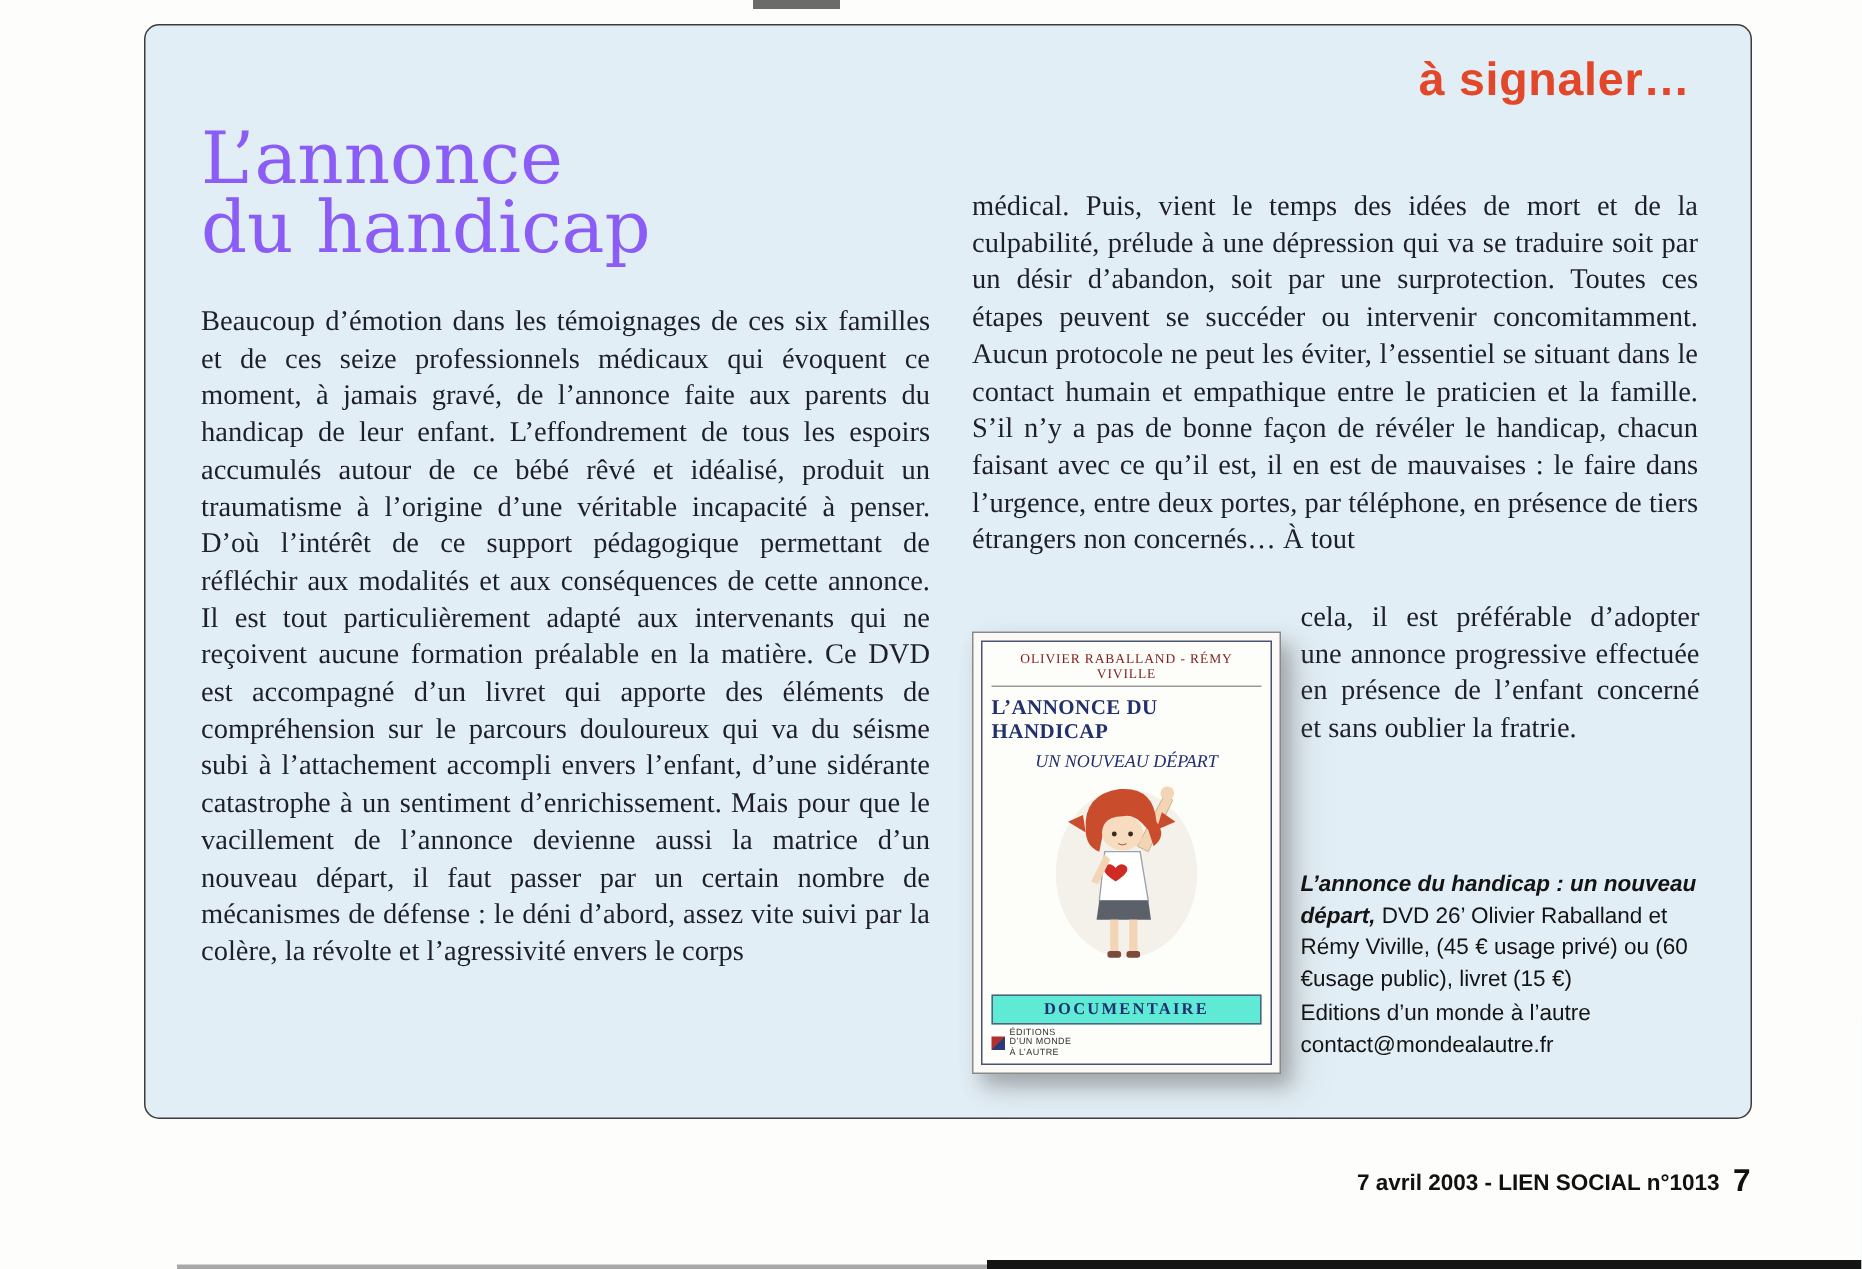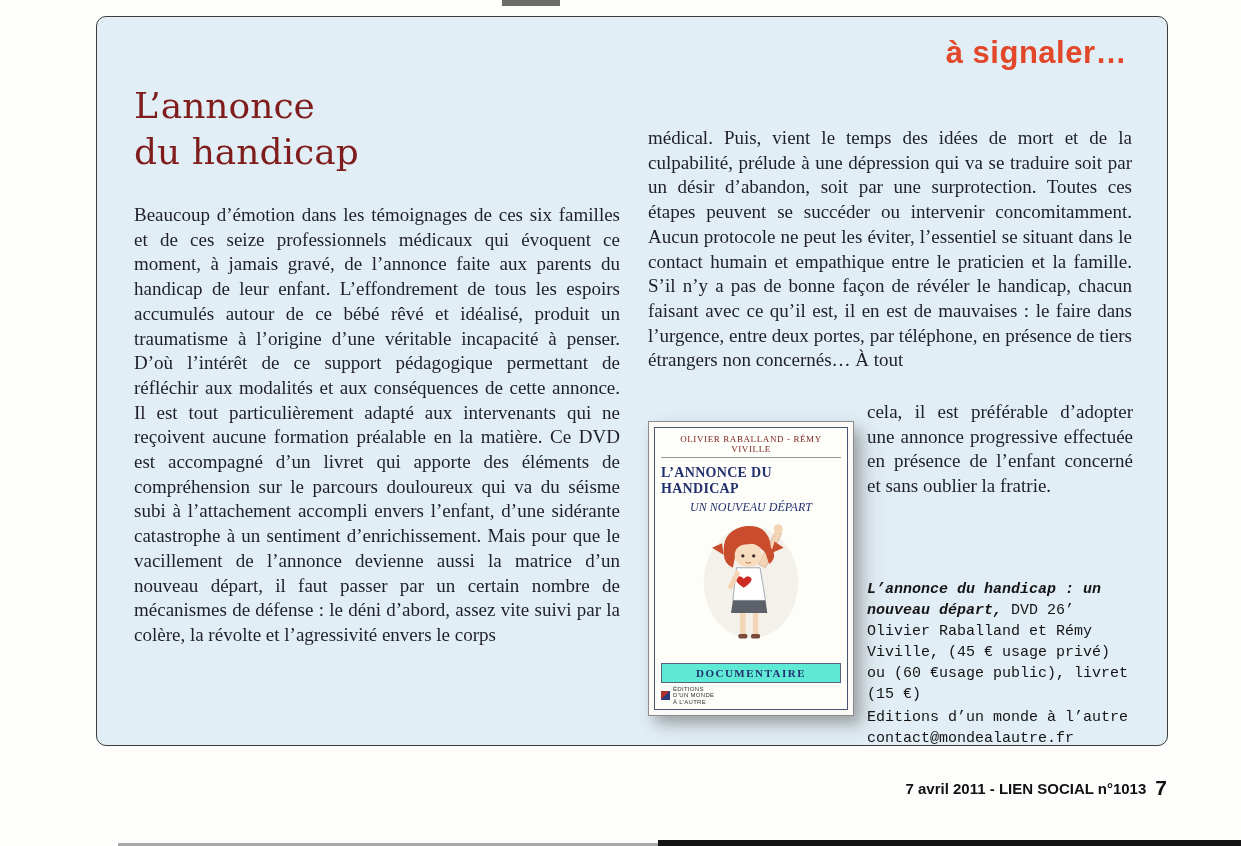--- a/index.html
+++ b/index.html
@@ -26,23 +26,23 @@
     font-family: "Liberation Sans", sans-serif;
     font-weight: bold;
     font-size: 31px;
     color: #e2472a;
     letter-spacing: 0.5px;
   }
   .title {
     position: absolute;
     left: 37px; top: 66px;
     font-family: "DejaVu Serif", serif;
-    font-size: 36px;
+    font-size: 48px;
     line-height: 46px;
-    color: #7f1d1d;
+    color: #8b5cf6;
   }
   .title span { display: block; }
   .body-text {
     font-size: 19px;
     line-height: 24.7px;
     text-align: justify;
     color: #1f1f29;
   }
   .col-left {
     position: absolute;
@@ -148,21 +148,21 @@
     line-height: 6.5px;
     letter-spacing: 0.3px;
     color: #333;
     text-transform: uppercase;
   }
   
   .caption {
     position: absolute;
     left: 770px; top: 562px;
     width: 268px;
-    font-family: Liberation Mono, monospace;
+    font-family: Liberation Sans, sans-serif;
     font-size: 15px;
     line-height: 21px;
     color: #141414;
   }
   .caption .lead { font-weight: bold; font-style: italic; }
   .caption .pubrow { margin-top: 2px; }
   
   .footer {
     position: absolute;
     left: 0; top: 776px;
@@ -280,14 +280,14 @@
 
   <div class="caption">
     <span class="lead">L’annonce du handicap : un nouveau départ,</span><span> DVD 26’ Olivier Raballand et Rémy Viville, (45 € usage privé) ou (60 €usage public), livret (15 €)</span>
     <div class="pubrow">Editions d’un monde à l’autre</div>
     <div>contact@mondealautre.fr</div>
   </div>
 
 </div>
 
 <div class="footer">
-  <span>7 avril 2011 - </span><span>LIEN SOCIAL n°1013</span><span class="page-num">7</span>
+  <span>7 avril 2003 - </span><span>LIEN SOCIAL n°1013</span><span class="page-num">7</span>
 </div>
 
 </body></html>

